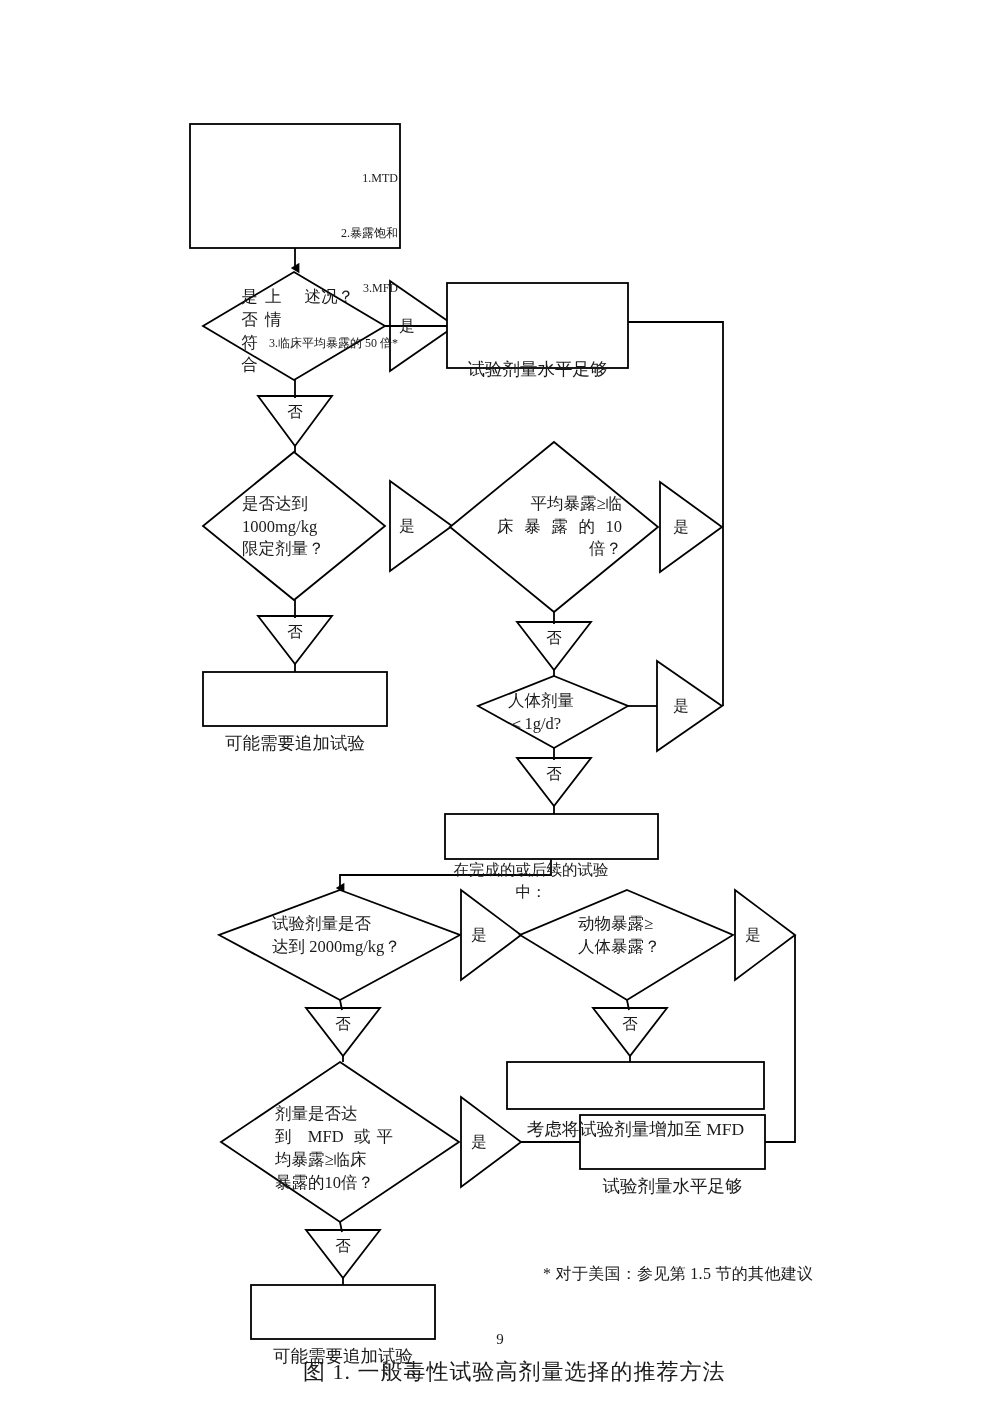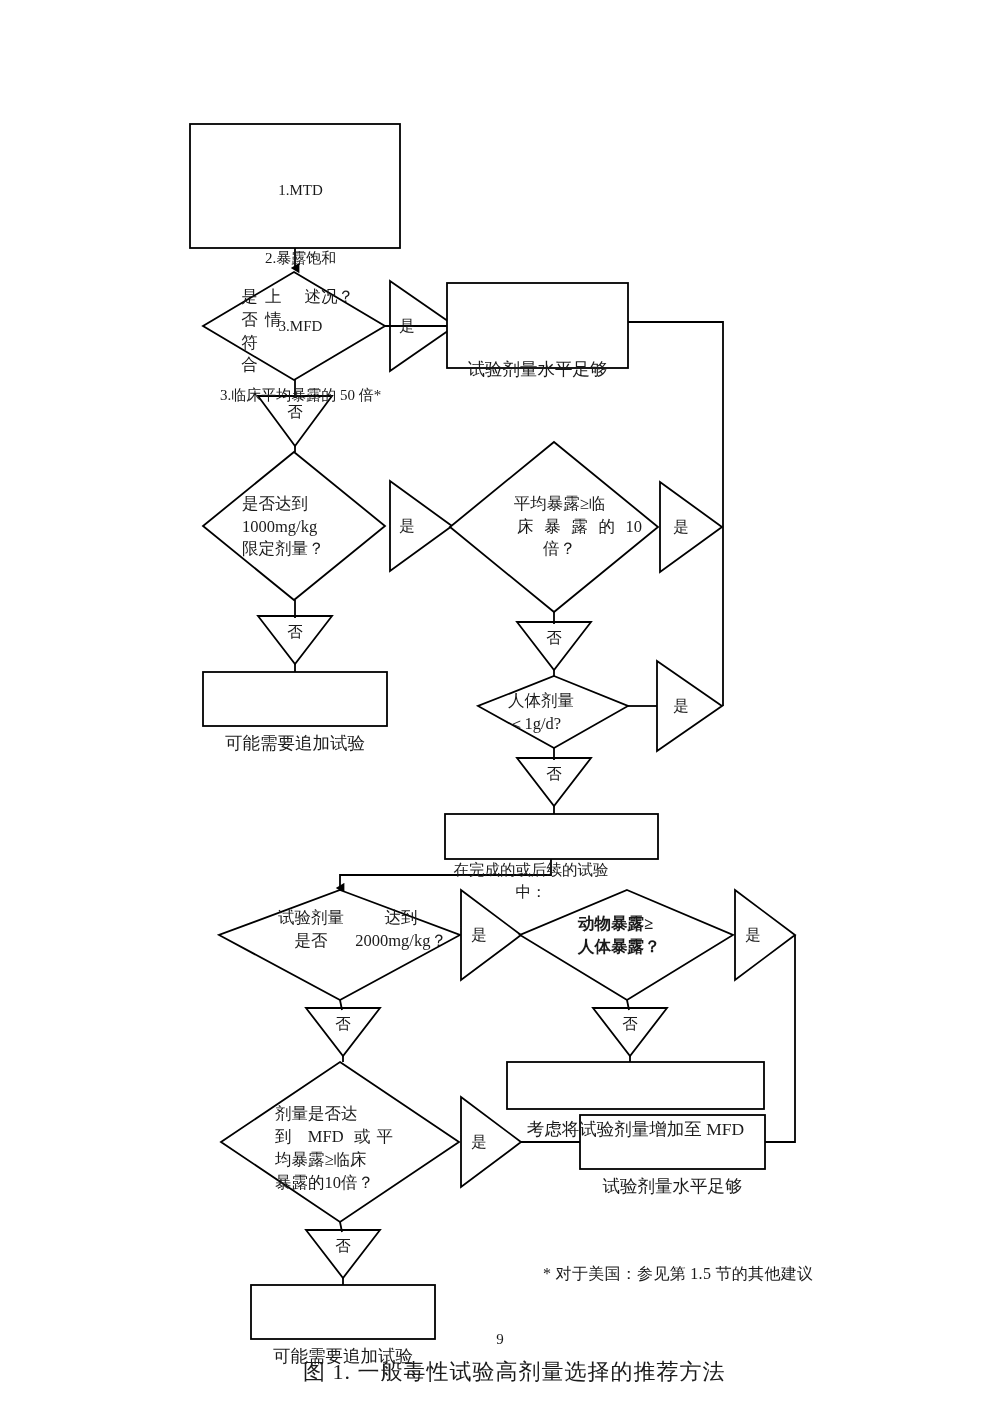--- a/index.html
+++ b/index.html
@@ -37,23 +37,23 @@
     margin-top: 44px;
   }
   .dia-text {
     font-size: 16.5px;
   }
   .yn-text {
     font-size: 15.5px;
   }
   .list-text {
     position: absolute;
-    font-size: 15px;
+    font-size: 12px;
     line-height: 1.52;
-    text-align: center;
+    text-align: right;
     display: block;
     white-space: pre;
   }
   .foot-text {
     position: absolute;
     font-size: 16px;
     letter-spacing: 0.3px;
   }
   .page-num {
     position: absolute;
@@ -193,48 +193,48 @@
   <div>是否达到</div>
   <div>1000mg/kg</div>
   <div>限定剂量？</div>
 </div>
 
 <div class="lbl yn-text" style="left:392px; top:514px; width:30px; height:24px;">是</div>
 <div class="lbl yn-text" style="left:280px; top:620px; width:30px; height:24px;">否</div>
 
 <div class="lbl box-text" style="left:203px; top:672px; width:184px; height:54px;">可能需要追加试验</div>
 
-<div class="lbl dia-text" style="left:497px; top:487px; width:125px; height:80px; flex-direction:column; align-items:center;">
+<div class="lbl dia-text" style="left:497px; top:487px; width:125px; height:80px; flex-direction:column; align-items:flex-end;">
   <div>平均暴露≥临</div>
   <div class="just-line" style="width:100%;margin-left:40px;">床 暴 露 的  10</div>
   <div>倍？</div>
 </div>
 
 <div class="lbl yn-text" style="left:666px; top:515px; width:30px; height:24px;">是</div>
 <div class="lbl yn-text" style="left:539px; top:626px; width:30px; height:24px;">否</div>
 
 <div class="lbl dia-text" style="left:508px; top:687px; width:110px; height:52px; flex-direction:column; align-items:flex-start;">
   <div>人体剂量</div>
   <div>＜1g/d?</div>
 </div>
 
 <div class="lbl yn-text" style="left:666px; top:694px; width:30px; height:24px;">是</div>
 <div class="lbl yn-text" style="left:539px; top:762px; width:30px; height:24px;">否</div>
 
 <div class="lbl box-text" style="left:445px; top:814px; width:172px; height:45px; font-size:15.5px;">在完成的或后续的试验中：</div>
 
-<div class="lbl dia-text" style="left:272px; top:907px; width:180px; height:58px; align-items:flex-start;">
+<div class="lbl dia-text" style="left:272px; top:907px; width:180px; height:58px; flex-direction:column; align-items:flex-start;">
   <div>试验剂量是否</div>
   <div>达到 2000mg/kg？</div>
 </div>
 
 <div class="lbl yn-text" style="left:464px; top:923px; width:30px; height:24px;">是</div>
 <div class="lbl yn-text" style="left:328px; top:1012px; width:30px; height:24px;">否</div>
 
-<div class="lbl dia-text" style="left:578px; top:907px; width:120px; height:58px; flex-direction:column; align-items:flex-start;font-weight:bold;">
+<div class="lbl dia-text" style="left:578px; top:907px; width:120px; height:58px; flex-direction:column; align-items:flex-start;">
   <div>动物暴露≥</div>
   <div>人体暴露？</div>
 </div>
 
 <div class="lbl yn-text" style="left:738px; top:923px; width:30px; height:24px;">是</div>
 <div class="lbl yn-text" style="left:615px; top:1012px; width:30px; height:24px;">否</div>
 
 <div class="lbl box-text" style="left:507px; top:1062px; width:257px; height:47px;">考虑将试验剂量增加至 MFD</div>
 
 <div class="lbl box-text" style="left:580px; top:1115px; width:185px; height:54px;">试验剂量水平足够</div>

